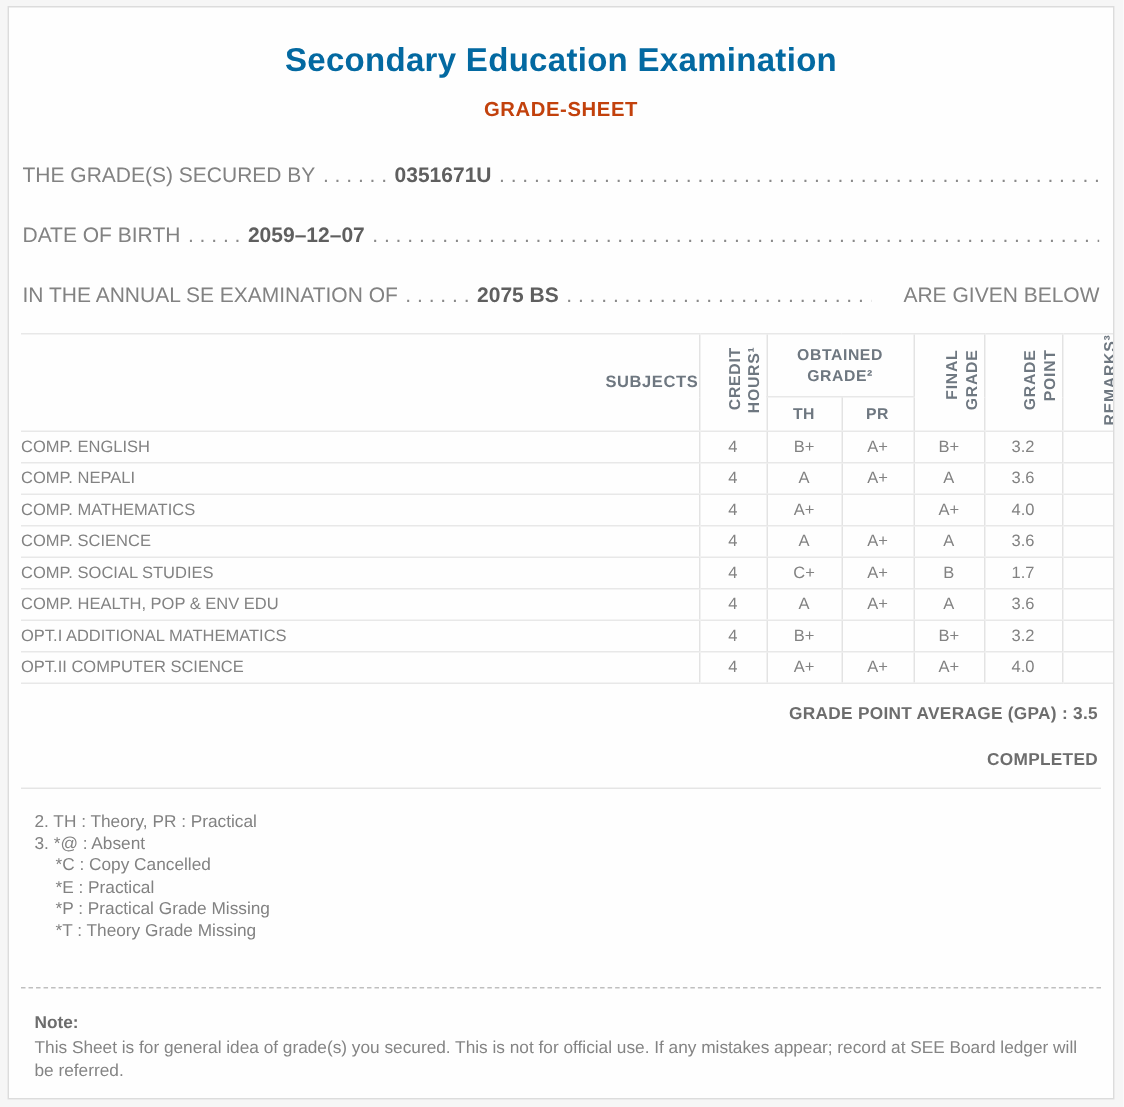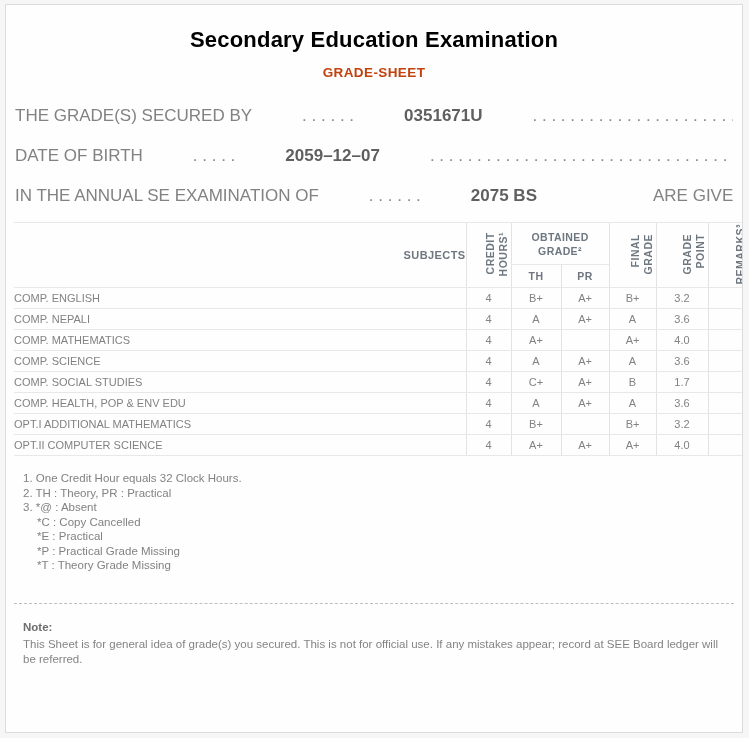--- a/index.html
+++ b/index.html
@@ -14,45 +14,44 @@
     margin: 4px 5px;
     width: 738px; height: 729px;
     background: #fefefe;
     border: 1px solid #dcdcdc;
     overflow: hidden;
   }
   
   .main-title {
     margin-top: 22px;
     text-align: center;
-    color: #000000;
+    color: #0369a1;
     font-size: 22px;
     font-weight: bold;
     letter-spacing: 0.2px;
   }
   .sub-title {
     margin-top: 12px;
     text-align: center;
     color: #c2410c;
     font-size: 13.5px;
     font-weight: bold;
     letter-spacing: 0.4px;
   }
   
   .intro { margin: 26px 9px 0 9px; }
   .intro-line {
     display: flex;
     align-items: baseline;
     white-space: nowrap;
     overflow: hidden;
     color: #828282;
-    font-size: 17px;
+    font-size: 14px;
     line-height: 20px;
     margin-top: 20px;
-    gap: 45px;
   }
   .intro-line:first-child { margin-top: 0; }
   .intro-label, .intro-suffix { flex: none; }
   .intro-dots { flex: none; margin: 0 5px; color: #8a8a8a; }
   .intro-value { flex: none; font-weight: bold; color: #5f5f5f; }
   .intro-fill { flex: 1 1 auto; min-width: 0; overflow: hidden; margin-left: 5px; color: #8a8a8a; }
   .intro-suffix { margin-left: 21px; }
   
   table.grades {
     width: 733px;
@@ -269,23 +268,26 @@
           <td class="cell-center bl">4</td>
           <td class="cell-center bl">A+</td>
           <td class="cell-center bl">A+</td>
           <td class="cell-center bl">A+</td>
           <td class="cell-center bl">4.0</td>
           <td class="cell-center bl"></td>
         </tr>
       </tbody>
   </table>
 
+  <div class="summary">
+    <div class="gpa-line">GRADE POINT AVERAGE (GPA) : 3.5</div>
+    <div class="status-line">COMPLETED</div>
+  </div>
 
   <div class="footnotes">
-      <div class="footnote-line">1. One Credit Hour equals 32 Clock Hours.</div>
       <div class="footnote-line">2. TH : Theory, PR : Practical</div>
       <div class="footnote-line">3. *@ : Absent</div>
       <div class="footnote-line sub">*C : Copy Cancelled</div>
       <div class="footnote-line sub">*E : Practical</div>
       <div class="footnote-line sub">*P : Practical Grade Missing</div>
       <div class="footnote-line sub">*T : Theory Grade Missing</div>
     </div>
 
   <div class="dashed-separator"></div>
 

